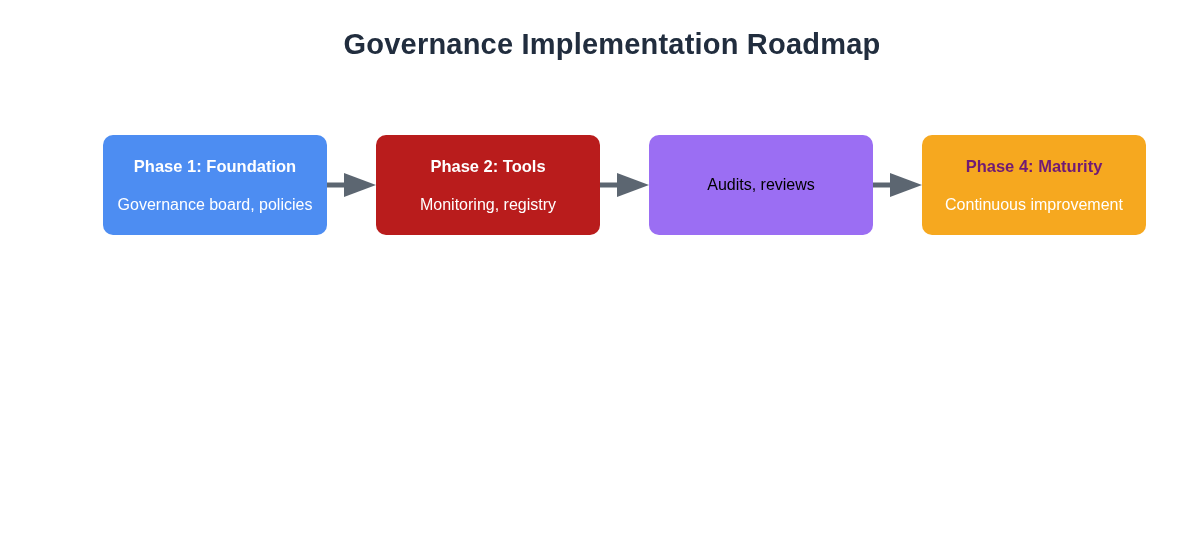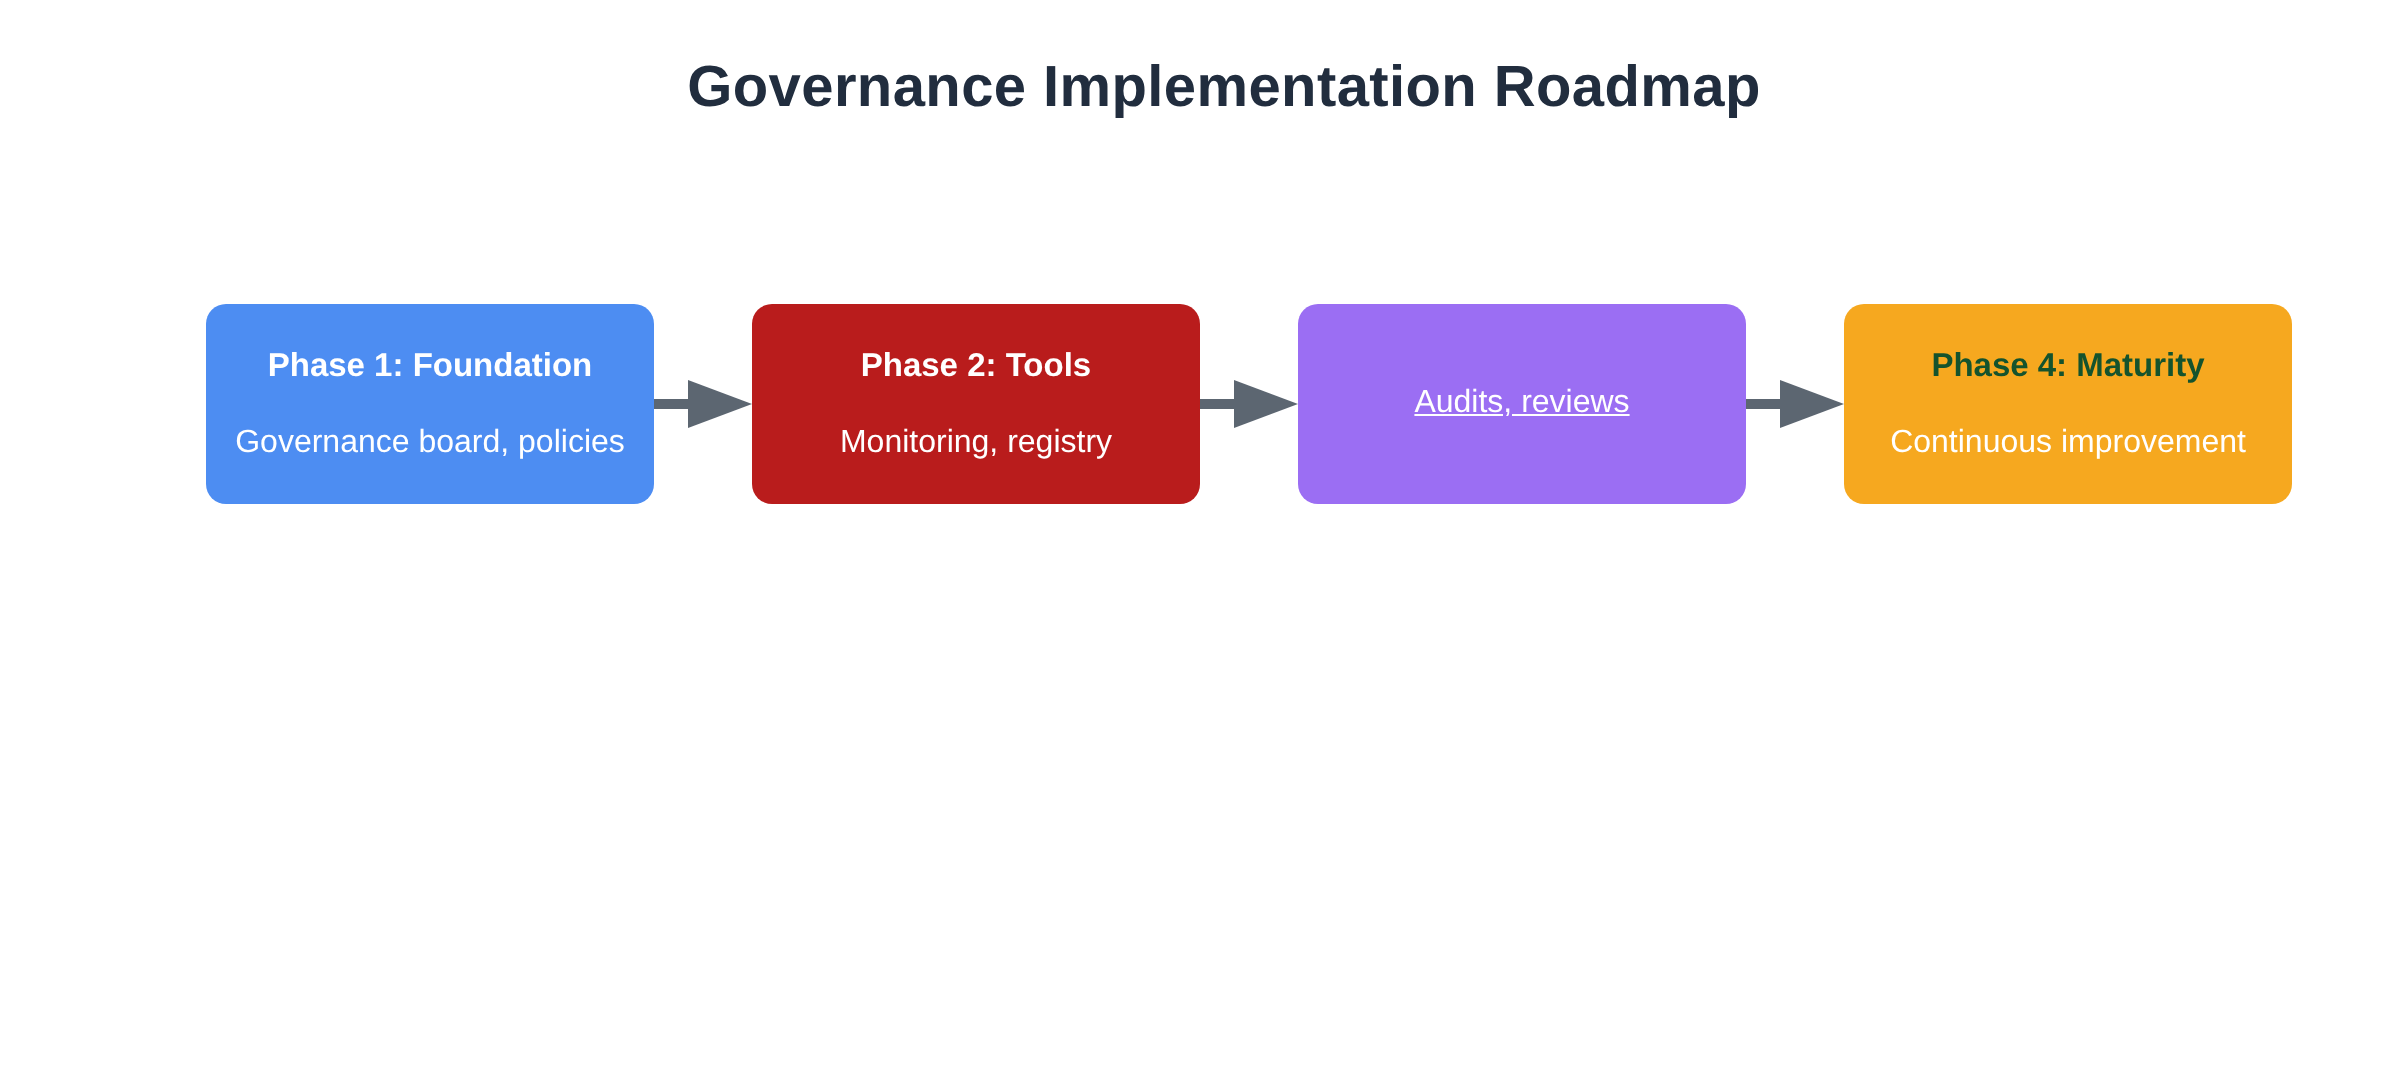--- a/index.html
+++ b/index.html
@@ -22,21 +22,21 @@
     right: 0;
     margin: 0;
     text-align: center;
     font-size: 29px;
     font-weight: bold;
     letter-spacing: 0.2px;
   }
   .flow {
     position: absolute;
     left: 103px;
-    top: 152px;
+    top: 135px;
     display: flex;
     align-items: center;
   }
   .phase {
     width: 224px;
     height: 100px;
     border-radius: 10px;
     display: flex;
     flex-direction: column;
     align-items: center;
@@ -84,27 +84,27 @@
       <div class="phase-title" style="color: rgb(255, 255, 255);">Phase 2: Tools</div>
       <div class="phase-desc" style="color: rgb(255, 255, 255);">Monitoring, registry</div>
     </div>
 
     <svg class="arrow" viewBox="0 0 49 26" xmlns="http://www.w3.org/2000/svg" style="fill: rgb(92, 102, 113);">
       <rect x="0" y="10.5" width="20" height="5"></rect>
       <polygon points="17,1 49,13 17,25"></polygon>
     </svg>
 
     <div class="phase" style="background-color: rgb(155, 110, 243);">
-      <div class="phase-desc" style="color: #ffffff; text-decoration: underline;">Audits, reviews</div>
+      <div class="phase-desc" style="color: #000000;">Audits, reviews</div>
     </div>
 
     <svg class="arrow" viewBox="0 0 49 26" xmlns="http://www.w3.org/2000/svg" style="fill: rgb(92, 102, 113);">
       <rect x="0" y="10.5" width="20" height="5"></rect>
       <polygon points="17,1 49,13 17,25"></polygon>
     </svg>
 
     <div class="phase" style="background-color: rgb(246, 168, 31);">
-      <div class="phase-title" style="color: #14532d;">Phase 4: Maturity</div>
+      <div class="phase-title" style="color: #701a75;">Phase 4: Maturity</div>
       <div class="phase-desc" style="color: rgb(255, 255, 255);">Continuous improvement</div>
     </div>
 
   </div>
 </div>
 
 </body></html>

